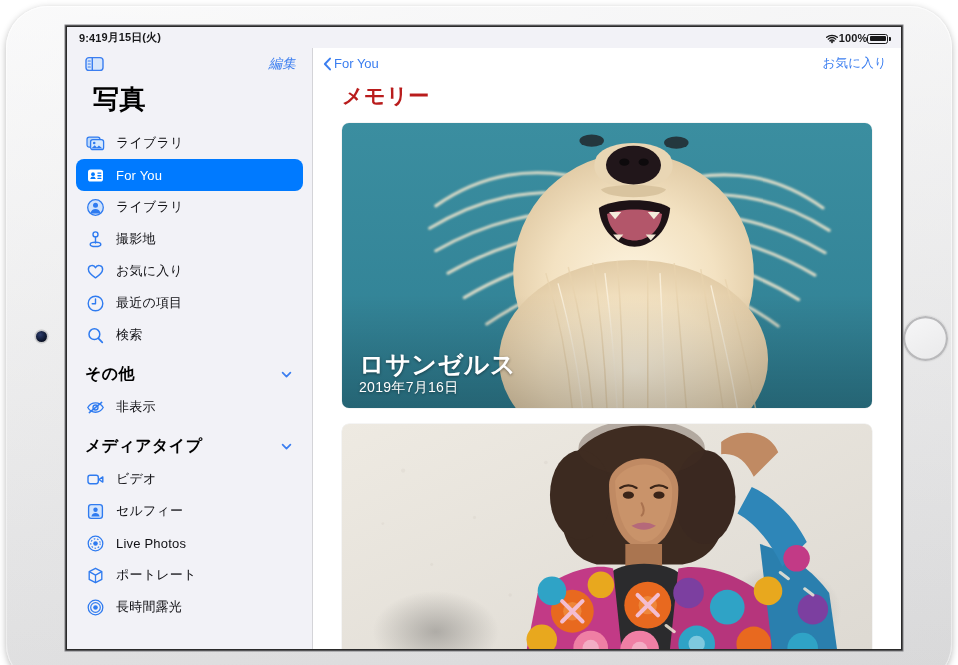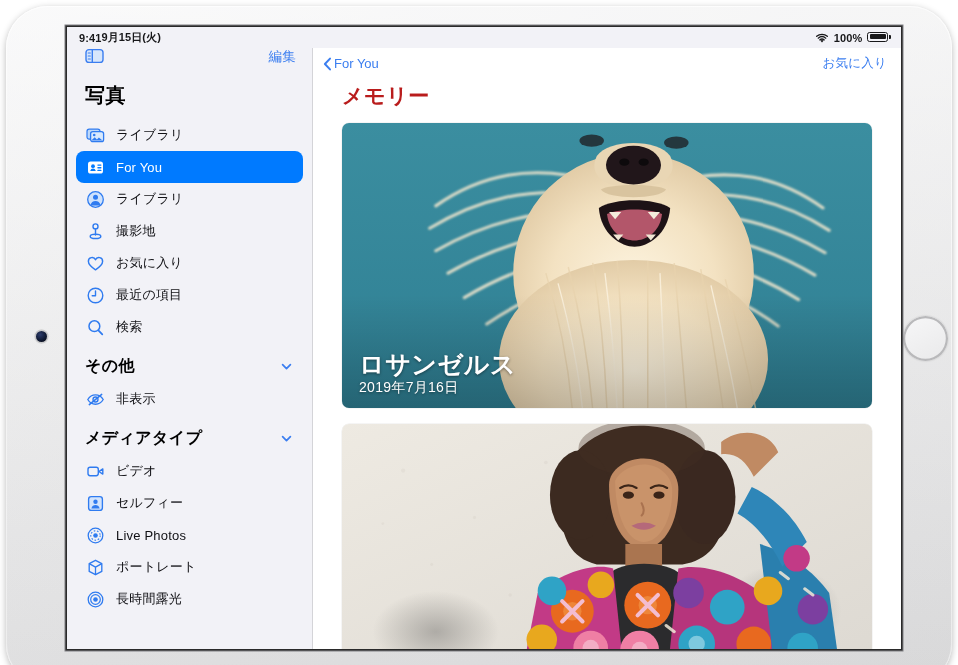--- a/index.html
+++ b/index.html
@@ -43,49 +43,50 @@
     box-shadow:0 0 0 1.5px #2a2a2a, 0 0 0 2.5px #808084;
   }
 
   
   #status-bar{
     height:21px; display:flex; align-items:center;
     padding:0 10px 0 12px; background:#f2f2f7;
     font-size:11px; font-weight:bold; color:#18181a; letter-spacing:.1px;
   }
   #status-left{ display:flex; align-items:center; }
-  #status-right{ margin-left:auto; display:flex; align-items:flex-start; gap:5px; }
+  #status-right{ margin-left:auto; display:flex; align-items:flex-end; }
   .wifi-ico{ display:inline-block; width:14px; height:11px; position:relative; top:1px; }
   .batt{ display:flex; align-items:center; gap:1px; }
   .batt-body{
     width:21px; height:10px; border:1.3px solid #18181a; border-radius:2.6px;
     padding:1.2px; display:flex;
   }
   .batt-fill{ flex:1; background:#18181a; border-radius:1px; }
   .batt-cap{ width:1.6px; height:4px; background:#18181a; border-radius:0 1px 1px 0; }
 
   
   #app{ display:flex; height:601px; }
 
   
   #sidebar{
     width:246px; background:#f2f2f7; border-right:1px solid #d4d4d8;
     display:flex; flex-direction:column; overflow:hidden; flex:none;
   }
   #sidebar-top{
-    height:31px; display:flex; align-items:flex-start;
+    height:31px; display:flex; align-items:center;
     padding:0 16px 0 18px;
+    font-style:italic;
   }
   #sidebar-toggle{ width:19px; height:16px; }
   #edit-button{
     margin-left:auto; color:#3b7ef0; font-size:13.5px; letter-spacing:.2px;
   }
   #photos-title{
-    font-size:20px; font-weight:bold; color:#000;
-    padding:3px 0 10px 18px; letter-spacing:.5px;
+    font-size:26px; font-weight:bold; color:#000;
+    padding:3px 0 10px 18px; letter-spacing:.5px;margin-left:8px;
   }
   .nav-list{ padding:0 9px; }
   .nav-item{
     height:32px; display:flex; align-items:center; gap:11px;
     padding:0 10px; border-radius:8px; color:#101014; font-size:13px;
   }
   .nav-item.selected{ background:#007AFF; color:#fff; }
   .nav-ico{ width:19px; height:19px; flex:none; display:block; }
   .nav-label{ white-space:nowrap; letter-spacing:.2px; }
 

